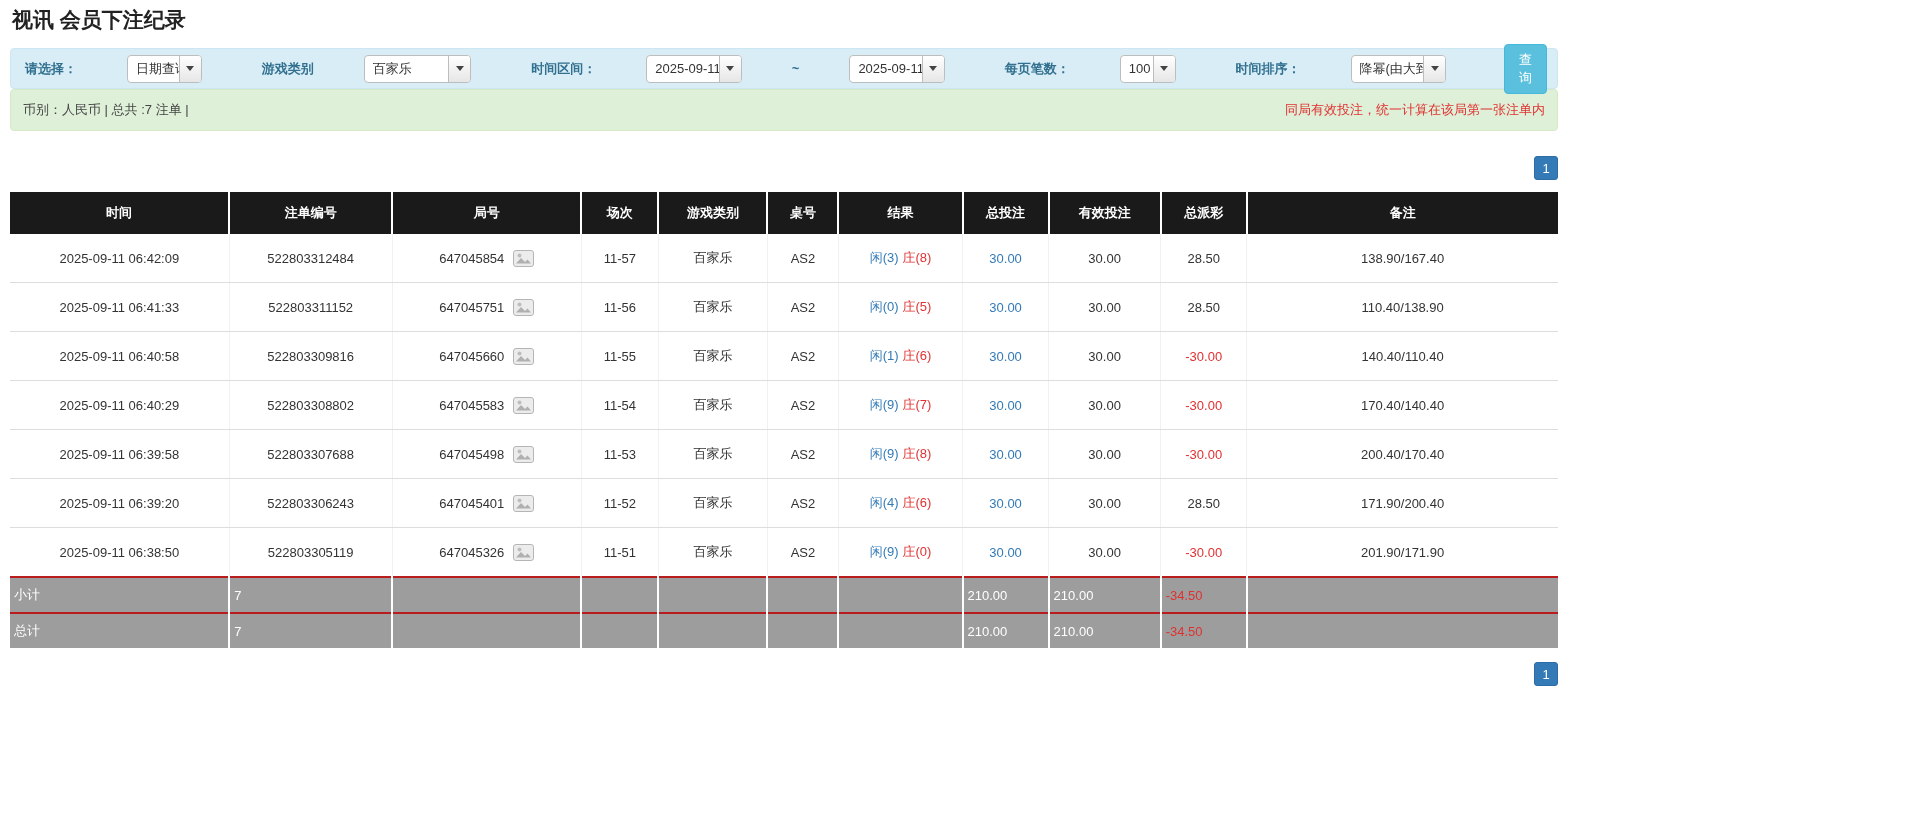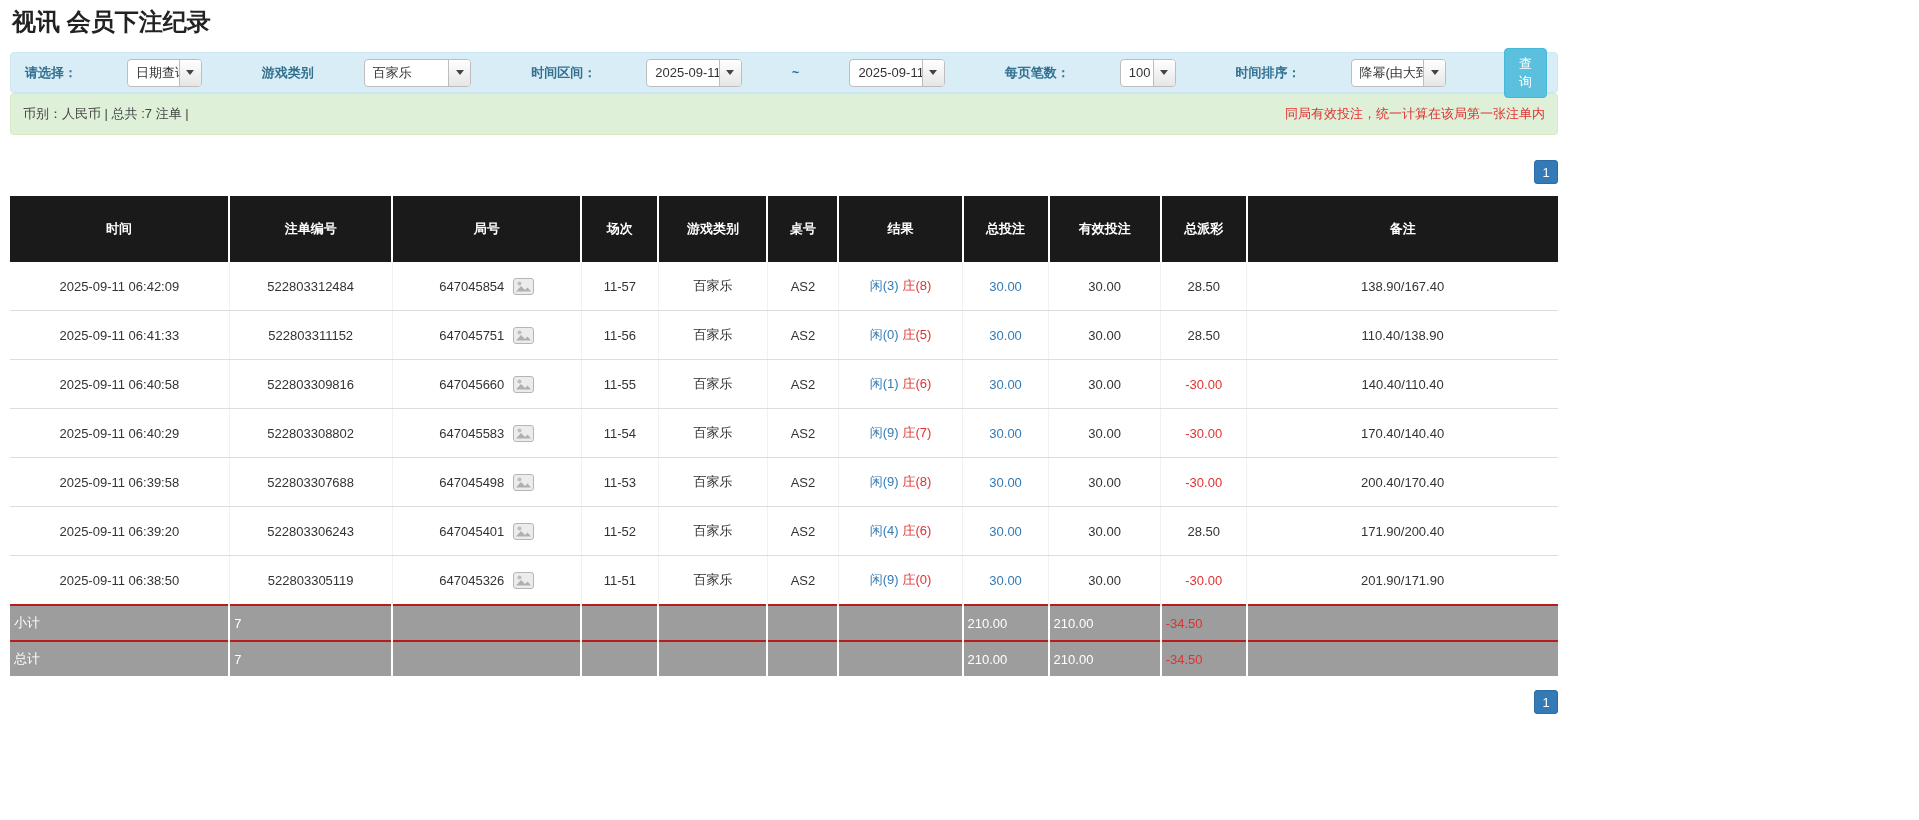--- a/index.html
+++ b/index.html
@@ -5,21 +5,21 @@
   * { box-sizing: border-box; }
   html, body { margin: 0; padding: 0; background: #fff; }
   body {
     font-family: "Liberation Sans", "DejaVu Sans", sans-serif;
     color: #333;
     font-size: 13px;
   }
   .container { width: 1548px; margin: 6px 0 0 10px; }
 
   .page-title {
-    font-size: 24px;
+    font-size: 21px;
     font-weight: bold;
     color: #222;
     margin: 6px 0 14px 2px;
   }
 
   
   .filter-bar {
     background: #d9edf7;
     border: 1px solid #cde6f3;
     border-radius: 4px;
@@ -120,21 +120,21 @@
   table.records {
     width: 100%;
     border-collapse: collapse;
     table-layout: fixed;
     font-size: 13px;
   }
   table.records thead th {
     background: #1a1a1a;
     color: #fff;
     font-weight: bold;
-    padding: 24px 4px;
+    padding: 12px 4px;
     border-right: 2px solid #fff;
     text-align: center;
   }
   table.records thead th:last-child { border-right: none; margin-top: 8px; }
   table.records tbody td {
     background: #fff;
     text-align: center;
     padding: 15px 4px;
     border-bottom: 1px solid #ddd;
     border-right: 1px solid #f1f1f1;

